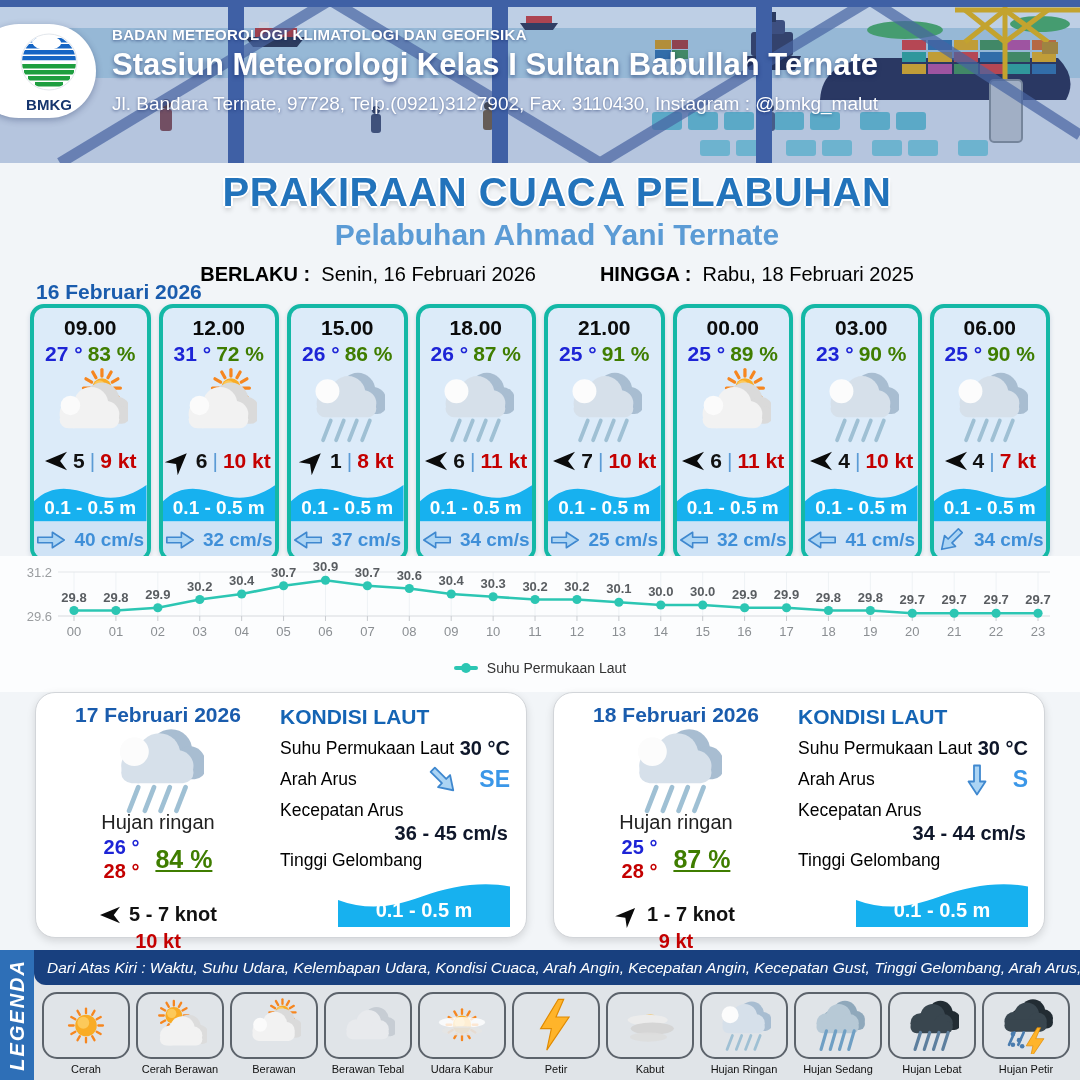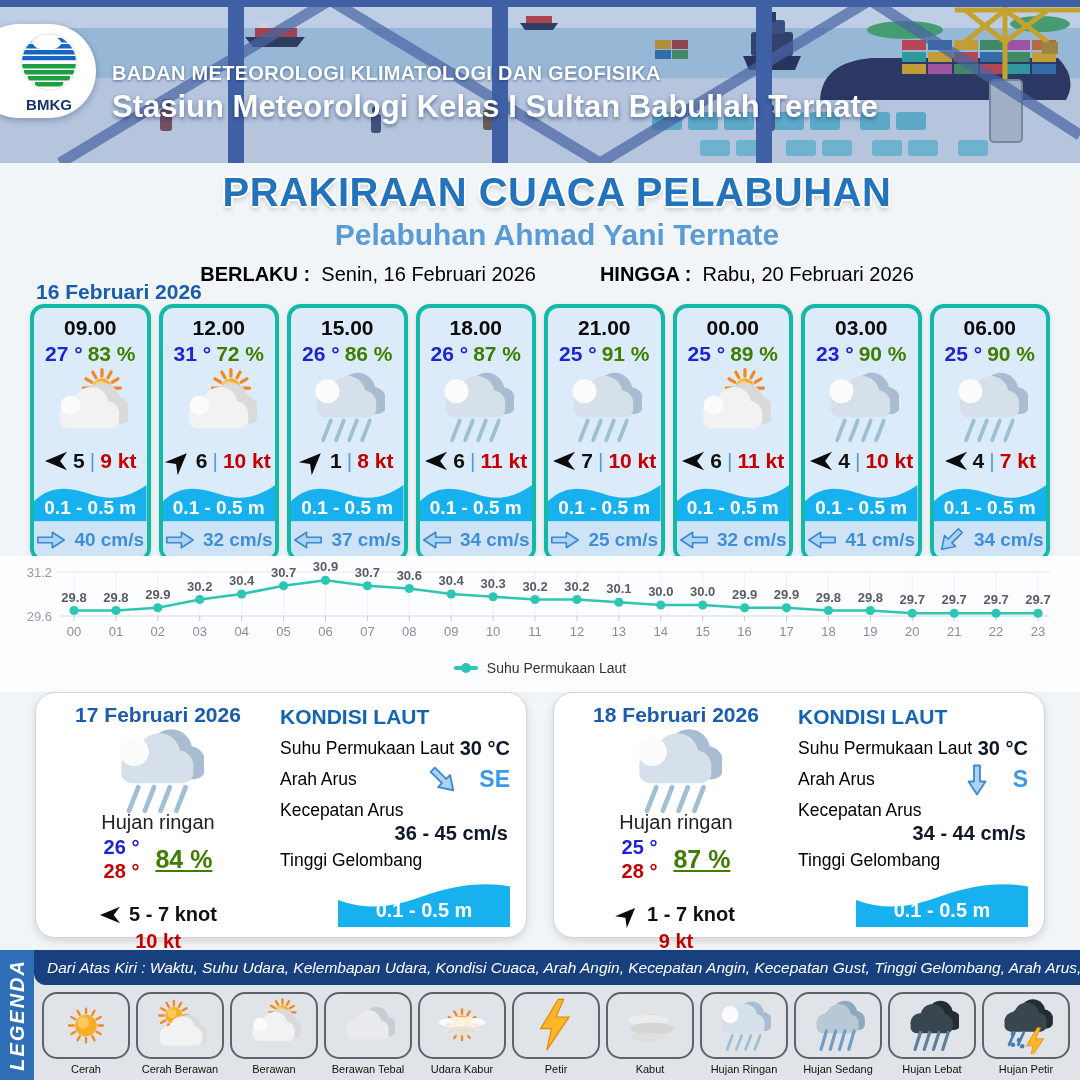--- a/index.html
+++ b/index.html
@@ -3,21 +3,21 @@
 <meta charset="utf-8">
 <style>
   html,body{margin:0;padding:0;background:#e8ecf0;}
   #page{position:relative;width:1080px;height:1080px;overflow:hidden;background:#f2f5f8;
         font-family:"Liberation Sans",sans-serif;-webkit-font-smoothing:antialiased;}
 
   
   .hdr{position:absolute;left:0;top:0;width:1080px;height:163px;overflow:hidden;}
   .hdr svg.bg{position:absolute;left:0;top:0;width:100%;height:100%;}
   .hdr-text{position:absolute;left:112px;top:26px;color:#fff;}
-  .hdr-agency{font-size:20px;font-weight:bold;letter-spacing:.3px;text-shadow:0 1px 3px rgba(10,30,90,.55);margin-top:36px;}
+  .hdr-agency{font-size:15px;font-weight:bold;letter-spacing:.3px;text-shadow:0 1px 3px rgba(10,30,90,.55);}
   .hdr-station{font-size:31px;font-weight:bold;margin-top:4px;text-shadow:0 2px 4px rgba(10,30,90,.55);}
   .hdr-addr{font-size:19px;margin-top:10px;text-shadow:0 1px 3px rgba(10,30,90,.55);}
   .logo-pill{position:absolute;left:-28px;top:24px;width:124px;height:94px;background:#fff;
              border-radius:47px;box-shadow:0 2px 7px rgba(0,20,70,.3);}
   .logo-pill svg{position:absolute;left:32px;top:2px;}
 
   
   .titlewrap{position:absolute;top:170px;left:17px;width:1080px;text-align:center;}
   .title-main{font-size:40px;font-weight:bold;color:#2273bb;letter-spacing:.5px;
       text-shadow:-2px 0 #fff,2px 0 #fff,0 -2px #fff,0 2px #fff,0 4px 5px rgba(0,0,0,.18);}
@@ -227,29 +227,30 @@
             <rect x="24" y="50" width="42" height="4.5"></rect>
               <rect x="31" y="56" width="28" height="4.5"></rect>
           </g>
         </g>
         <text x="45" y="84" text-anchor="middle" font-size="15" font-weight="bold" fill="#15356e">BMKG</text>
       </svg>
     </div>
     <div class="hdr-text">
       <div class="hdr-agency">BADAN METEOROLOGI KLIMATOLOGI DAN GEOFISIKA</div>
       <div class="hdr-station">Stasiun Meteorologi Kelas I Sultan Babullah Ternate</div>
+      <div class="hdr-addr">Jl. Bandara Ternate, 97728, Telp.(0921)3127902, Fax. 3110430, Instagram : @bmkg_malut</div>
     </div>
   </div>
 
   <div class="titlewrap">
     <div class="title-main">PRAKIRAAN CUACA PELABUHAN</div>
     <div class="title-sub">Pelabuhan Ahmad Yani Ternate</div>
     <div class="validity">
       <span><b>BERLAKU :</b>&nbsp; <span>Senin, 16 Februari 2026</span></span>
-      <span><b>HINGGA :</b>&nbsp; <span>Rabu, 20 Februari 2026</span></span>
+      <span><b>HINGGA :</b>&nbsp; <span>Rabu, 18 Februari 2025</span></span>
     </div>
   </div>
 
   <div class="hourly-date">16 Februari 2026</div>
 
   <div class="cards">
       <div class="card">
     <div class="c-time">09.00</div>
     <div class="c-th">
       <span class="c-temp">27 °</span>

